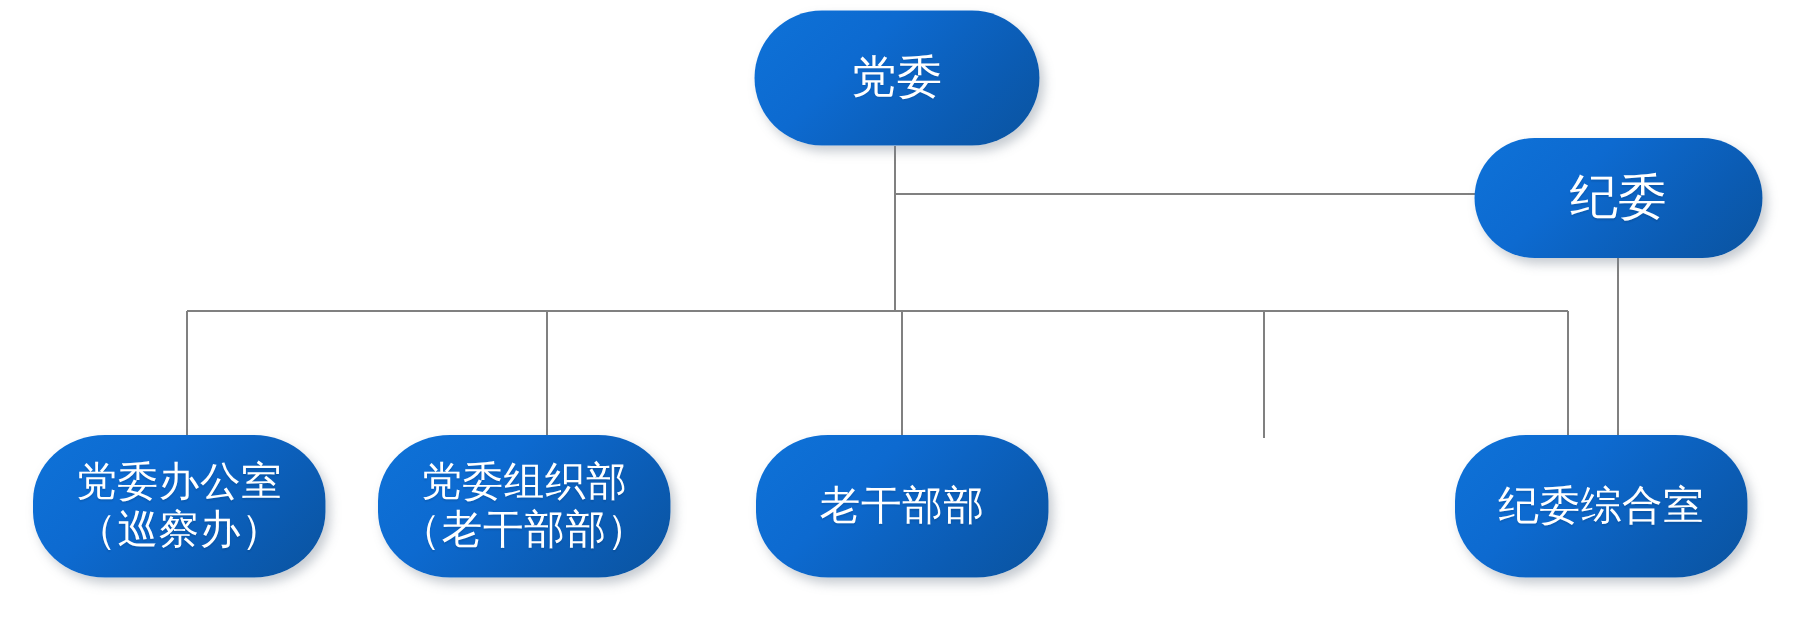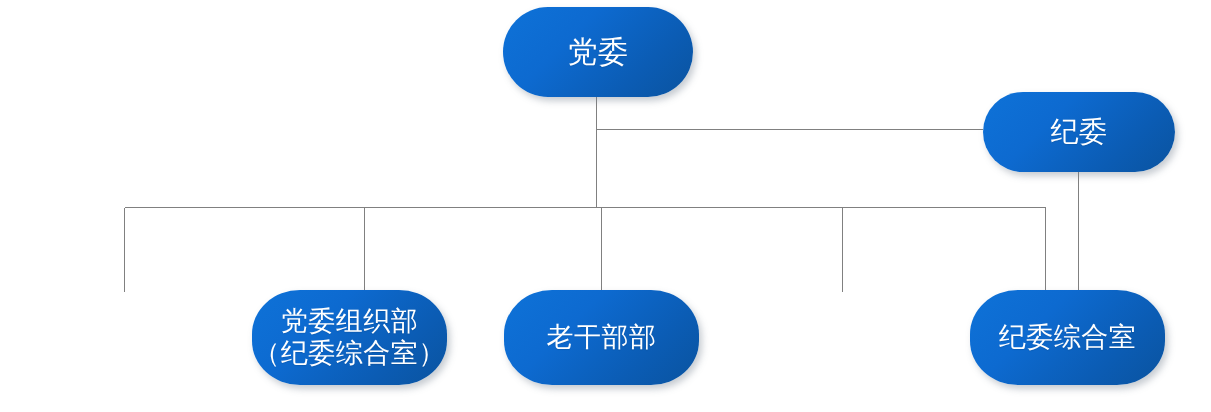--- a/index.html
+++ b/index.html
@@ -50,21 +50,21 @@
   #node-party-committee {
     left: 503px;  top: 7px;
     width: 190px; height: 90px;
     font-size: 30px;
     border-radius: 45px;
   }
   
   #node-discipline-committee {
     left: 983px;  top: 92px;
     width: 192px; height: 80px;
-    font-size: 28px;
+    font-size: 32px;
     border-radius: 40px;
   }
   
   .node-bottom {
     top: 290px;
     width: 195px;
     height: 95px;
     font-size: 27px;
     border-radius: 48px / 44px;
   }
@@ -99,24 +99,28 @@
   </svg>
 
   <div class="node" id="node-party-committee">
     <span class="line">党委</span>
   </div>
 
   <div class="node" id="node-discipline-committee">
     <span class="line">纪委</span>
   </div>
 
+  <div class="node node-bottom" id="node-party-office">
+    <span class="line">党委办公室</span>
+    <span class="line">（巡察办）</span>
+  </div>
 
   <div class="node node-bottom" id="node-organization-dept">
     <span class="line">党委组织部</span>
-    <span class="line">（纪委综合室）</span>
+    <span class="line">（老干部部）</span>
   </div>
 
   <div class="node node-bottom" id="node-propaganda-dept">
     <span class="line">老干部部</span>
   </div>
 
 
   <div class="node node-bottom" id="node-discipline-office">
     <span class="line">纪委综合室</span>
   </div>

